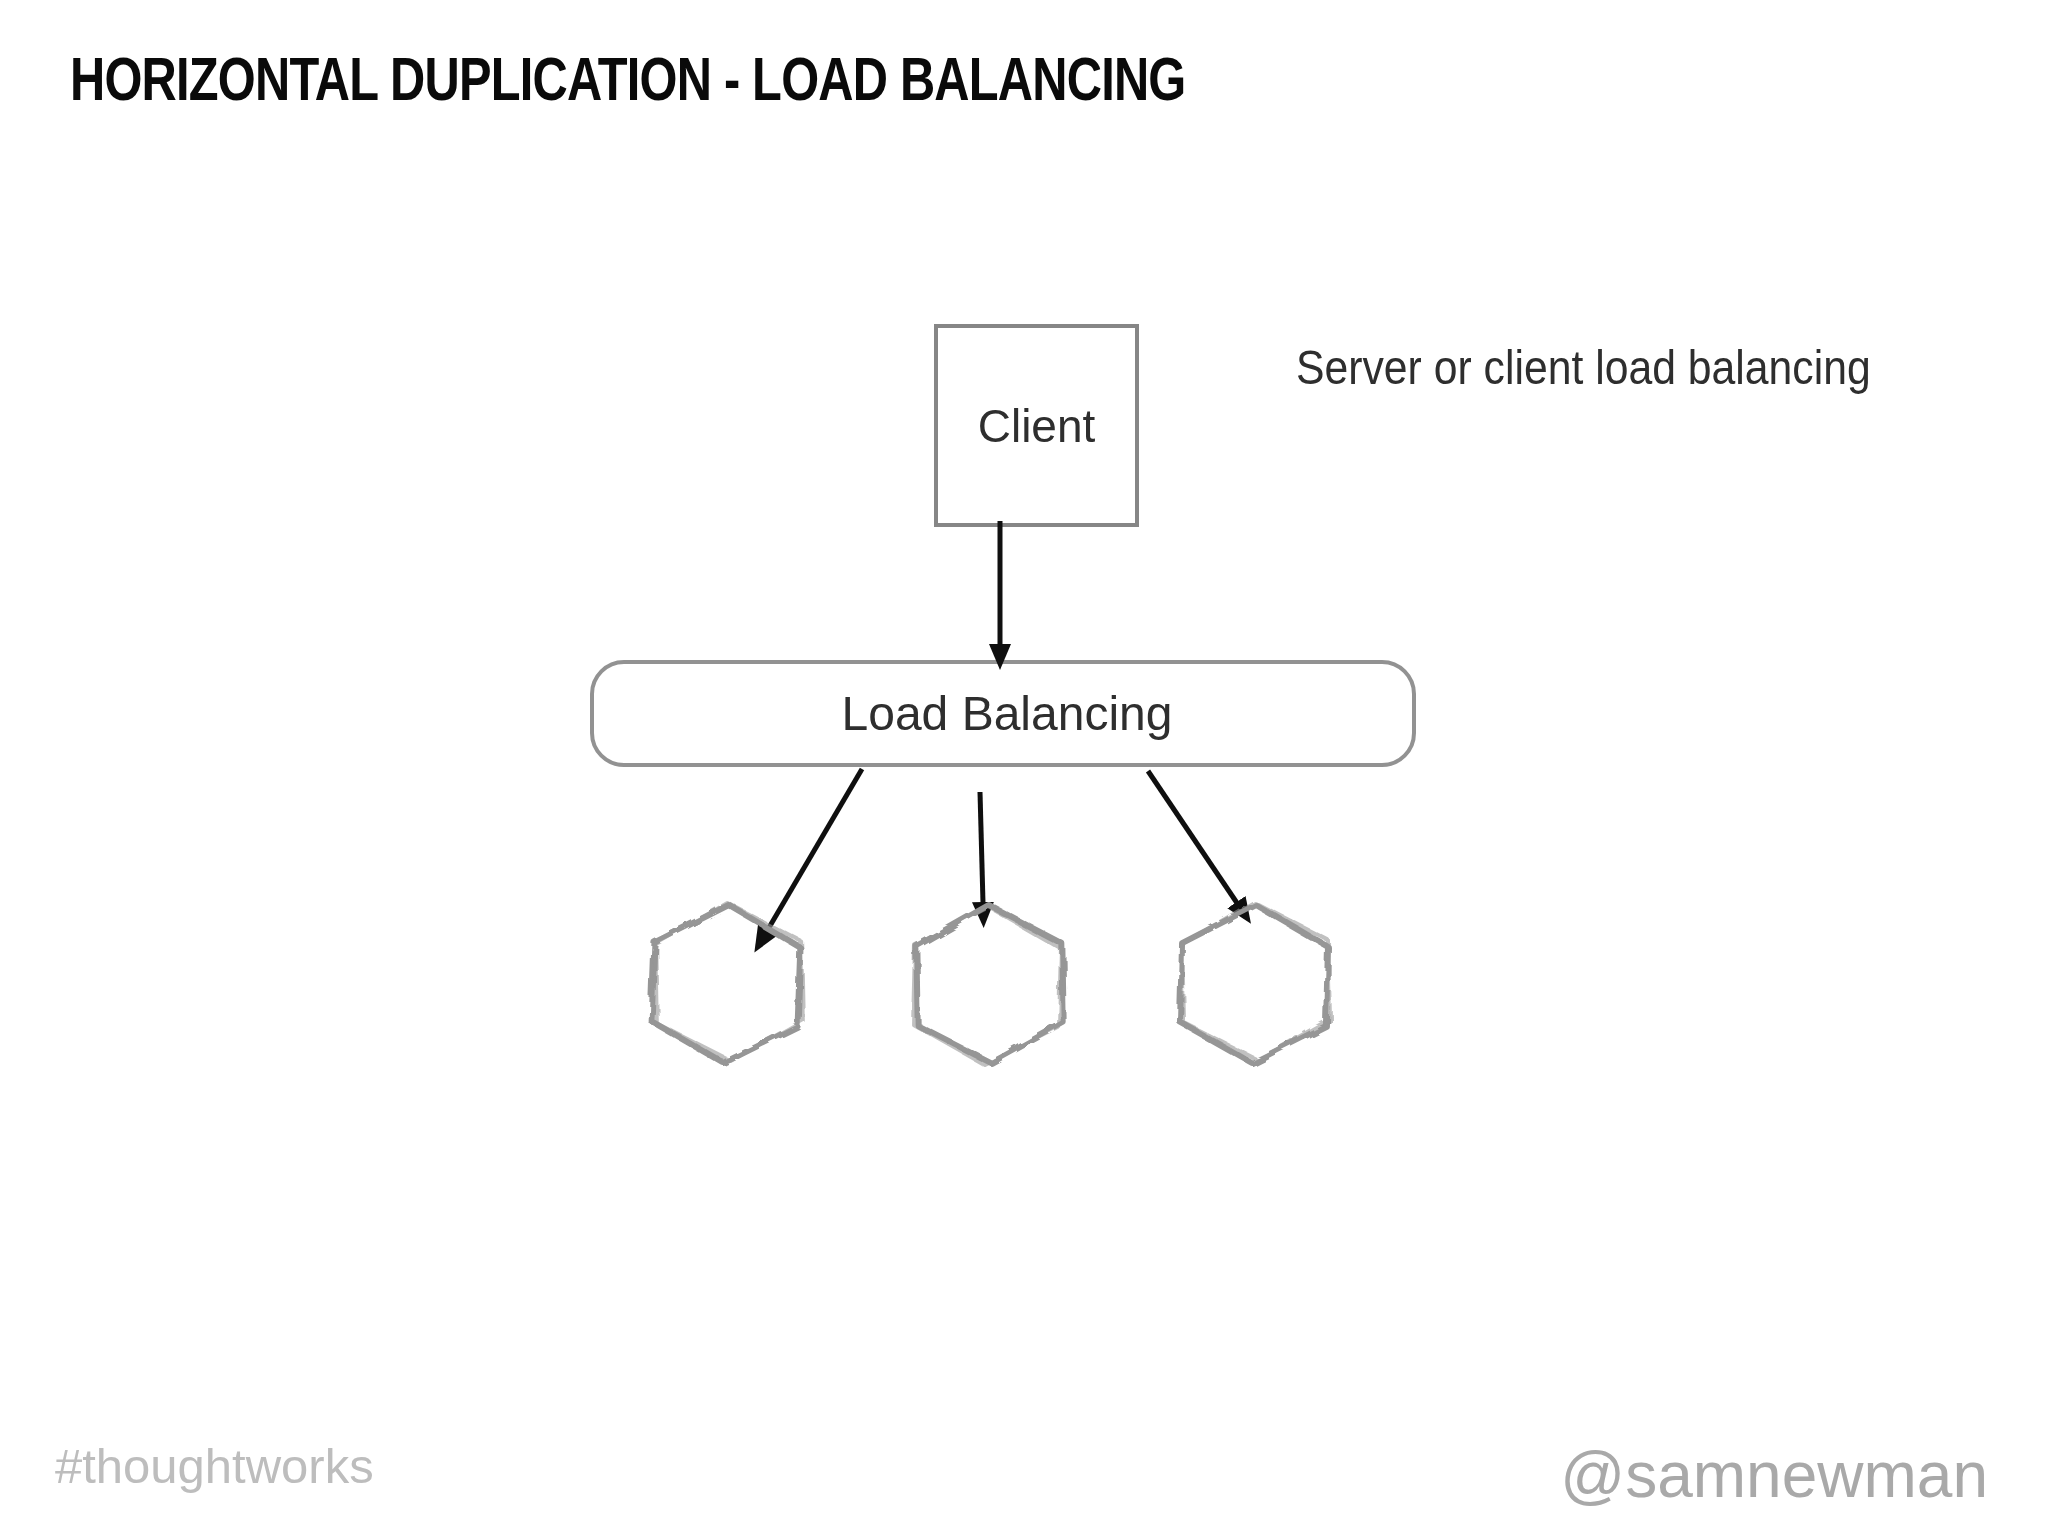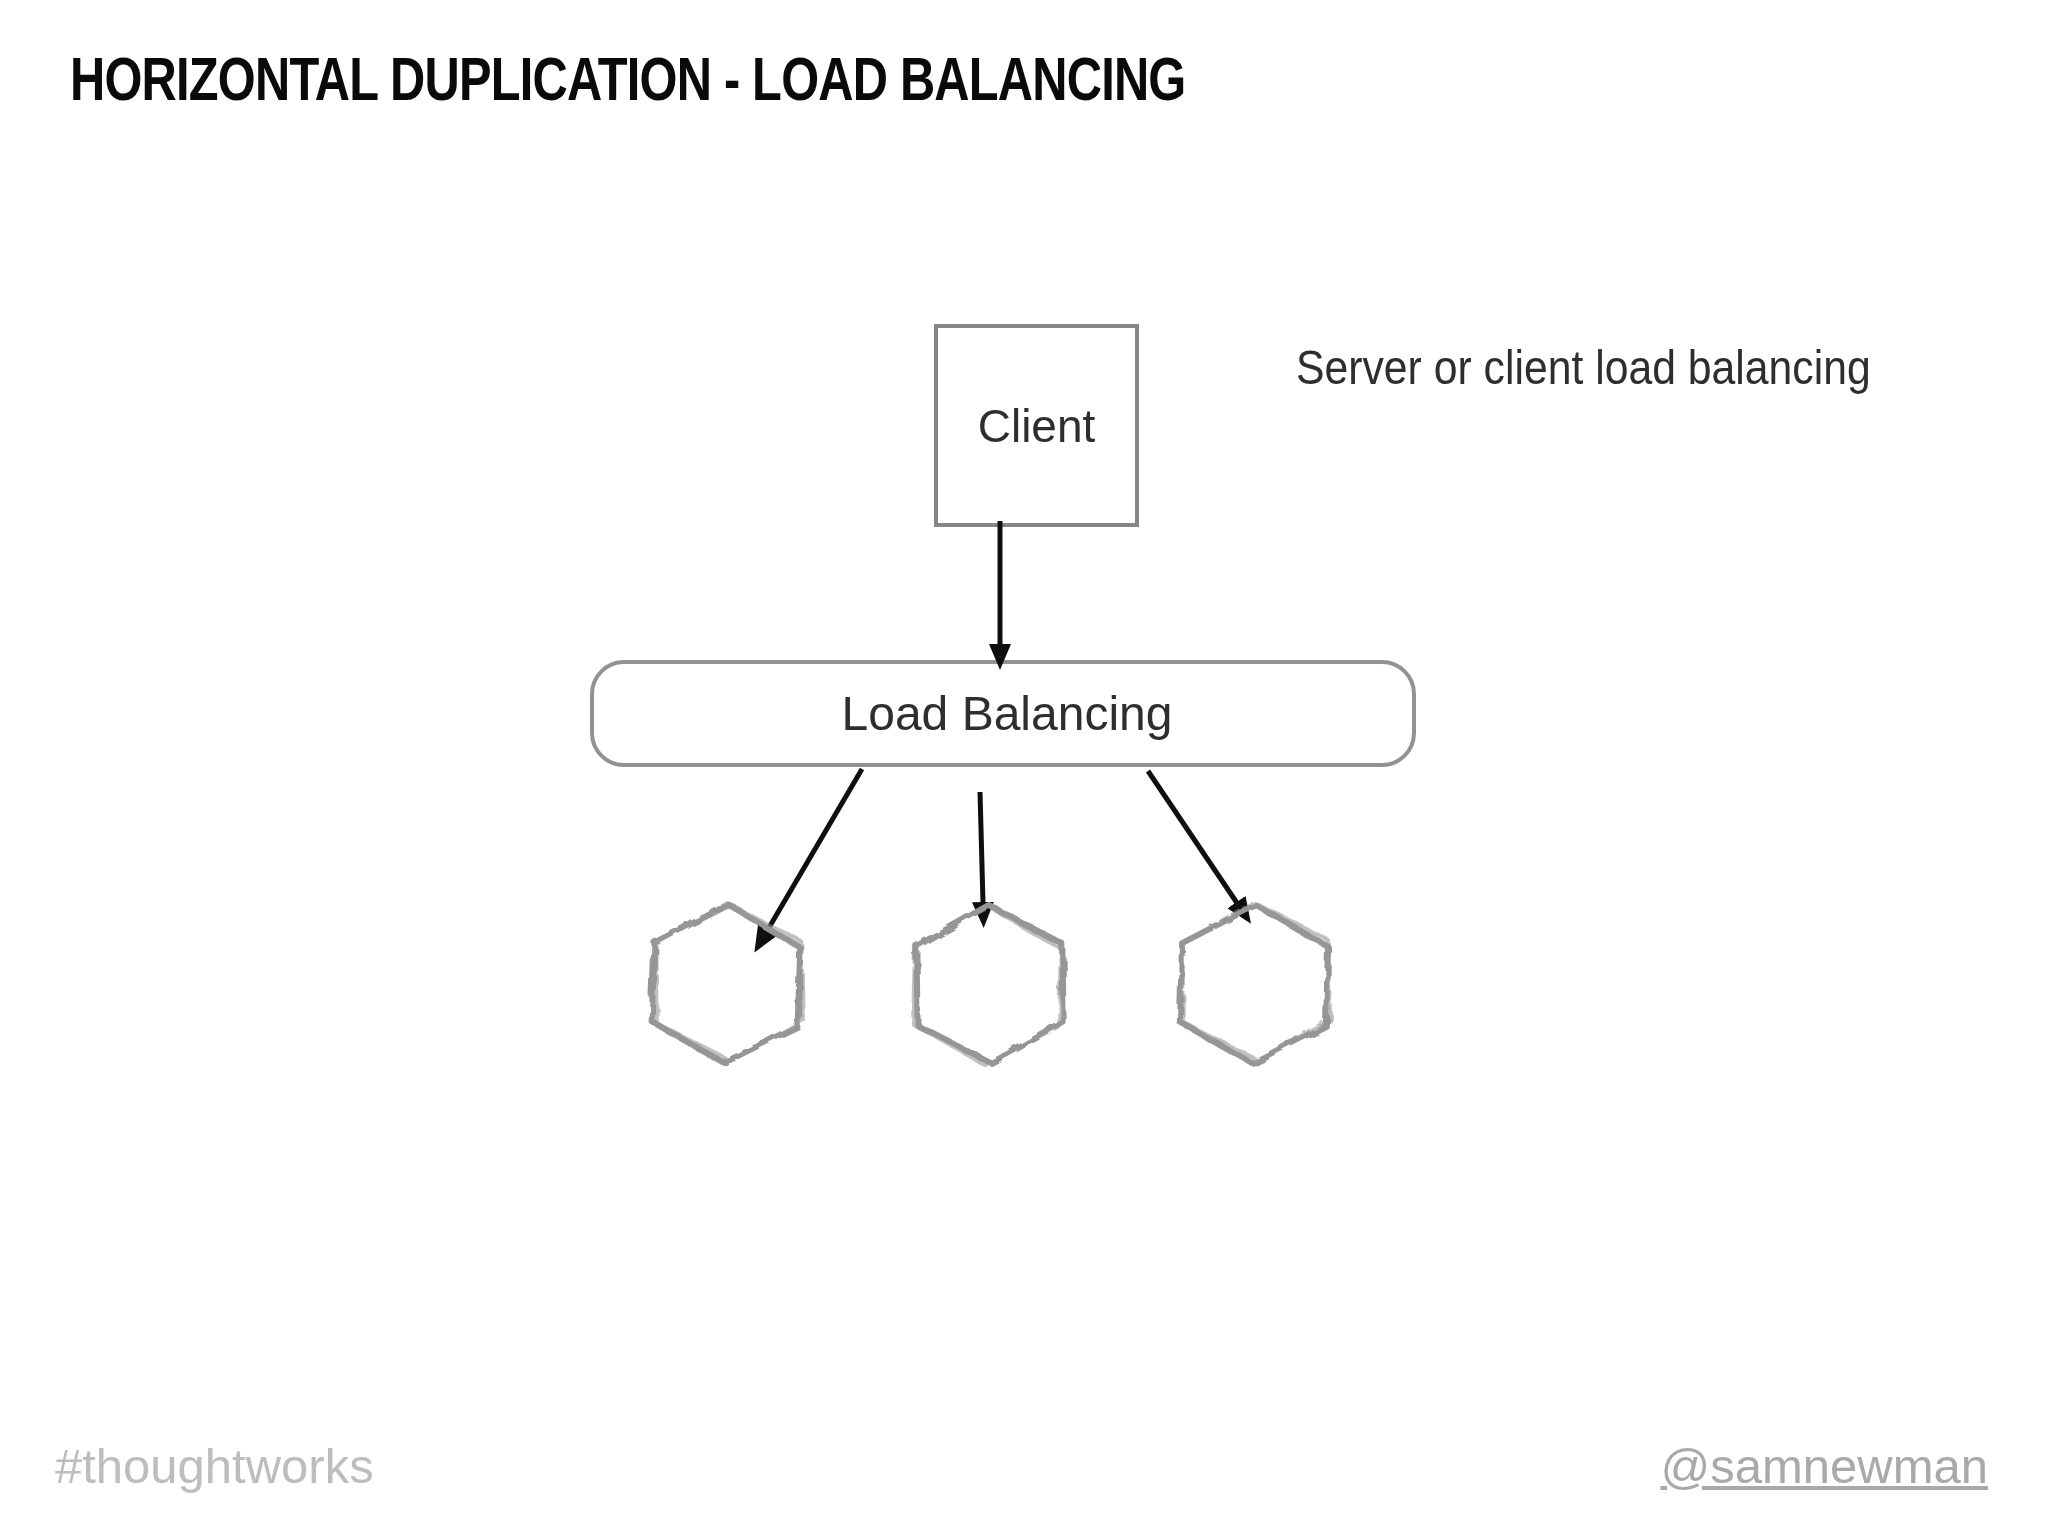--- a/index.html
+++ b/index.html
@@ -94,24 +94,23 @@
     top: 1438px;
     font-size: 49px;
     font-weight: 300;
     color: #bdbdbd;
   }
 
   .footer-handle {
     position: absolute;
     right: 60px;
     top: 1438px;
-    font-size: 49px;
+    font-size: 64px;
     font-weight: 300;
     color: #a9a9a9;
-    text-decoration: underline;
   }
 </style>
 </head>
 <body>
 
 <div class="slide">
 
   <h1 class="slide-title">HORIZONTAL DUPLICATION - LOAD BALANCING</h1>
 
   <div class="annotation">Server or client load balancing</div>

